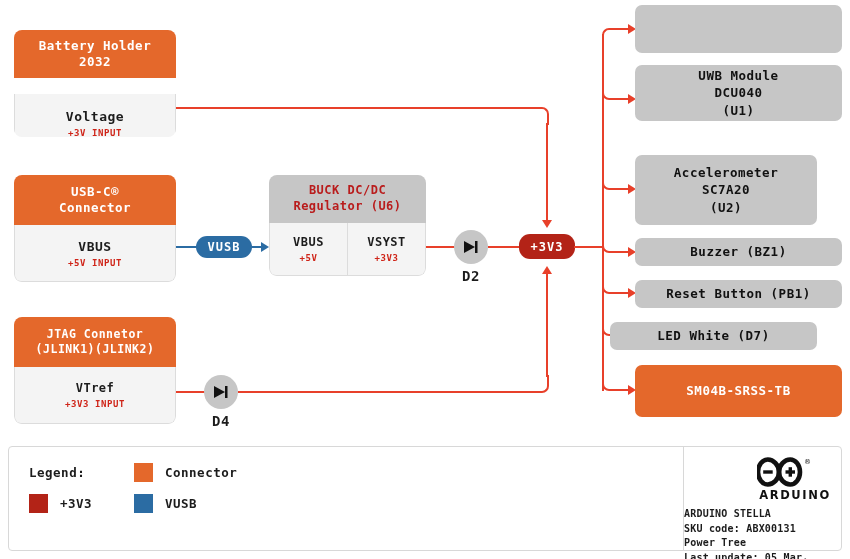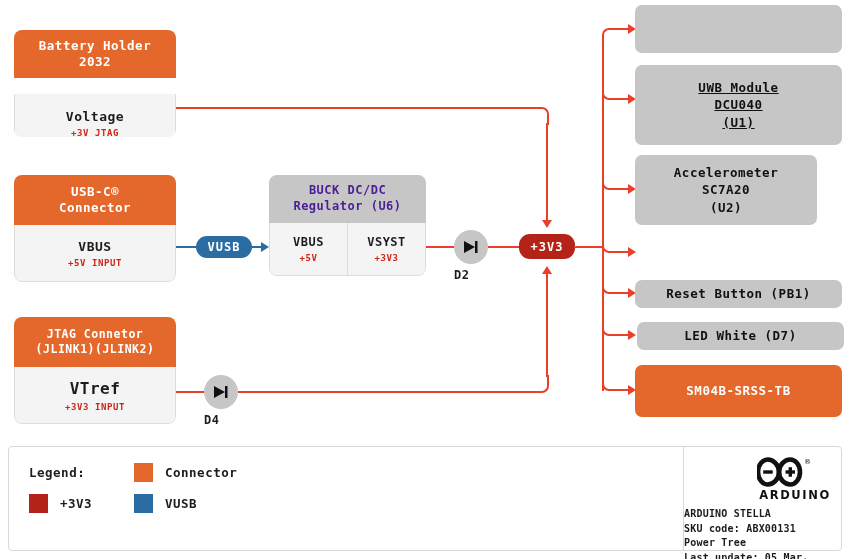--- a/index.html
+++ b/index.html
@@ -25,21 +25,21 @@
     background: #f4f4f4; border: 1px solid #dcdcdc; border-top: none;
     display: flex; flex-direction: column;
     align-items: center; justify-content: center;
     border-radius: 0 0 7px 7px;
   }
   .body .rail { color: #1c1c1c; font-weight: bold; letter-spacing: .5px; }
   .body .volt { color: #cf2418; font-weight: bold; font-size: 9px;
                 letter-spacing: .6px; margin-top: 4px; }
 
   
-  .hdr.gray { background: #c6c6c6; color: #4c1d95; }
+  .hdr.gray { background: #c6c6c6; color: #b91c1c; }
   .split { display: flex; height: 100%; }
   .split > div {
     flex: 1; display: flex; flex-direction: column;
     align-items: center; justify-content: center;
   }
   .split > div + div { border-left: 1px solid #dcdcdc; }
 
   
   .part {
     position: absolute; border-radius: 7px;
@@ -83,22 +83,22 @@
   .pill.red { background: #b32317; }
   .pill.blue { background: #2b6ca3; }
 
   
   .diode {
     position: absolute; width: 34px; height: 34px; border-radius: 50%;
     background: #c6c6c6; display: flex; align-items: center;
     justify-content: center;
   }
   .diode-label {
-    position: absolute; font-size: 12px; font-weight: bold;
-    color: #1c1c1c; letter-spacing: .5px; width: 34px;
+    position: absolute; font-size: 14px; font-weight: bold;
+    color: #1c1c1c; letter-spacing: .5px; text-align: center; width: 34px;
   }
 
   
   .footer {
     position: absolute; left: 8px; top: 446px;
     width: 834px; height: 105px;
     border: 1px solid #d8d8d8; border-radius: 4px; background: #fff;
     display: flex;
   }
   .legend { flex: 1; padding: 16px 0 0 20px; }
@@ -136,42 +136,42 @@
 
 <div id="root">
 
   <div class="blk" style="left:14px; top:30px; width:162px; height:107px;">
     <div class="hdr" style="height:48px; font-size:12.5px;">
       <span>Battery Holder</span>
       <span>2032</span>
     </div>
     <div class="body" style="height:59px;margin-top:16px;">
       <span class="rail" style="font-size:13px;">Voltage</span>
-      <span class="volt">+3V JTAG</span>
+      <span class="volt">+3V INPUT</span>
     </div>
   </div>
 
   <div class="blk" style="left:14px; top:175px; width:162px; height:107px;">
     <div class="hdr" style="height:50px; font-size:12.5px;">
       <span>USB-C®</span>
       <span>Connector</span>
     </div>
     <div class="body" style="height:57px;">
       <span class="rail" style="font-size:13px;">VBUS</span>
       <span class="volt">+5V INPUT</span>
     </div>
   </div>
 
   <div class="blk" style="left:14px; top:317px; width:162px; height:107px;">
     <div class="hdr" style="height:50px; font-size:11.5px;">
       <span>JTAG Connetor</span>
       <span>(JLINK1)(JLINK2)</span>
     </div>
     <div class="body" style="height:57px;">
-      <span class="rail" style="font-size:16px;">VTref</span>
+      <span class="rail" style="font-size:12px;">VTref</span>
       <span class="volt">+3V3 INPUT</span>
     </div>
   </div>
 
   <div class="blk" style="left:269px; top:175px; width:157px; height:101px;">
     <div class="hdr gray" style="height:48px; font-size:12px;">
       <span>BUCK DC/DC</span>
       <span>Regulator (U6)</span>
     </div>
     <div class="body" style="height:53px; padding:0;">
@@ -264,38 +264,41 @@
   <div class="arrow" style="left:628px; top:330px;"></div>
 
   <div class="elbow" style="left:602px; top:375px; width:16px; height:16px;
        border-right:none; border-top:none; border-radius:0 0 0 7px;"></div>
   <div class="w wh" style="left:616px; top:389px; width:14px;"></div>
   <div class="arrow" style="left:628px; top:385px;"></div>
 
   <div class="part" style="left:635px; top:5px; width:207px; height:48px;">
   </div>
 
-  <div class="part" style="left:635px; top:65px; width:207px; height:80px;text-decoration:underline;">
+  <div class="part" style="left:635px; top:65px; width:207px; height:56px;">
     <span>UWB Module</span>
     <span>DCU040</span>
     <span>(U1)</span>
   </div>
 
   <div class="part" style="left:635px; top:155px; width:182px; height:70px;">
     <span>Accelerometer</span>
     <span>SC7A20</span>
     <span>(U2)</span>
   </div>
 
+  <div class="part" style="left:635px; top:238px; width:207px; height:28px;">
+    <span>Buzzer (BZ1)</span>
+  </div>
 
   <div class="part" style="left:635px; top:280px; width:207px; height:28px;">
     <span>Reset Button (PB1)</span>
   </div>
 
-  <div class="part" style="left:637px; top:322px; width:207px; height:28px;">
+  <div class="part" style="left:610px; top:322px; width:207px; height:28px;">
     <span>LED White (D7)</span>
   </div>
 
   <div class="part orange" style="left:635px; top:365px; width:207px; height:52px;">
     <span>SM04B-SRSS-TB</span>
   </div>
 
   <div class="footer">
 
     <div class="legend">

